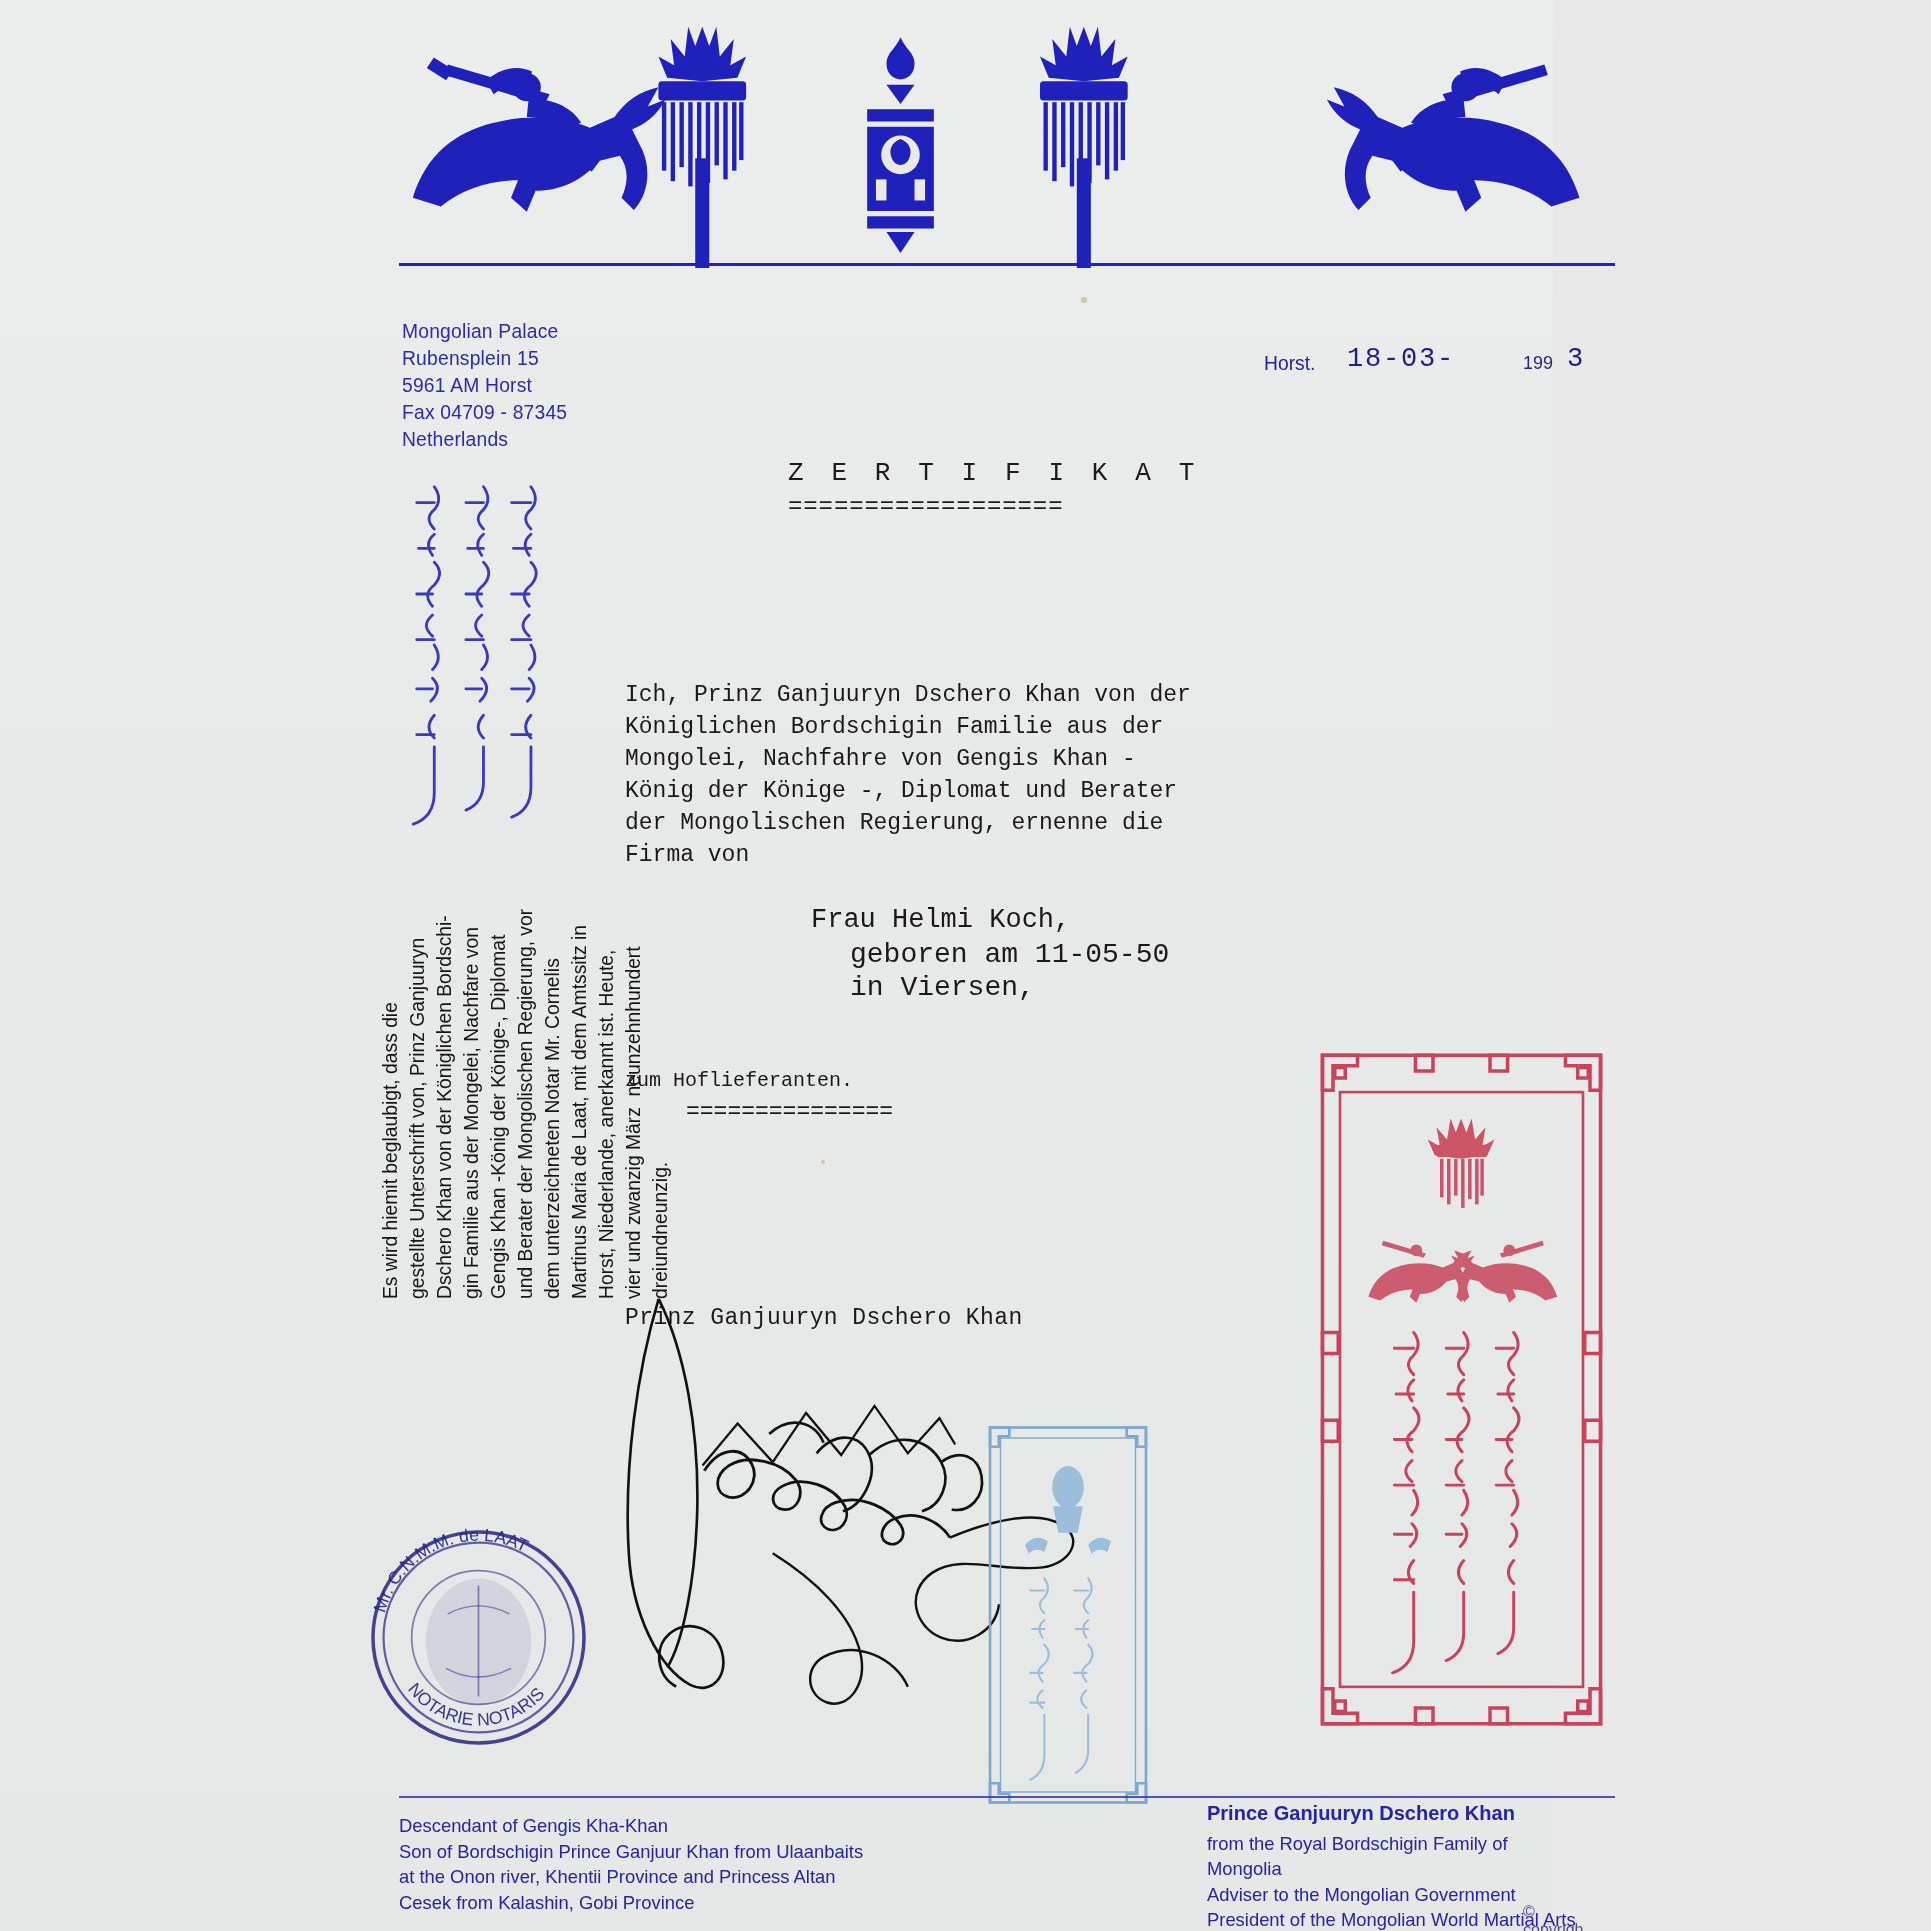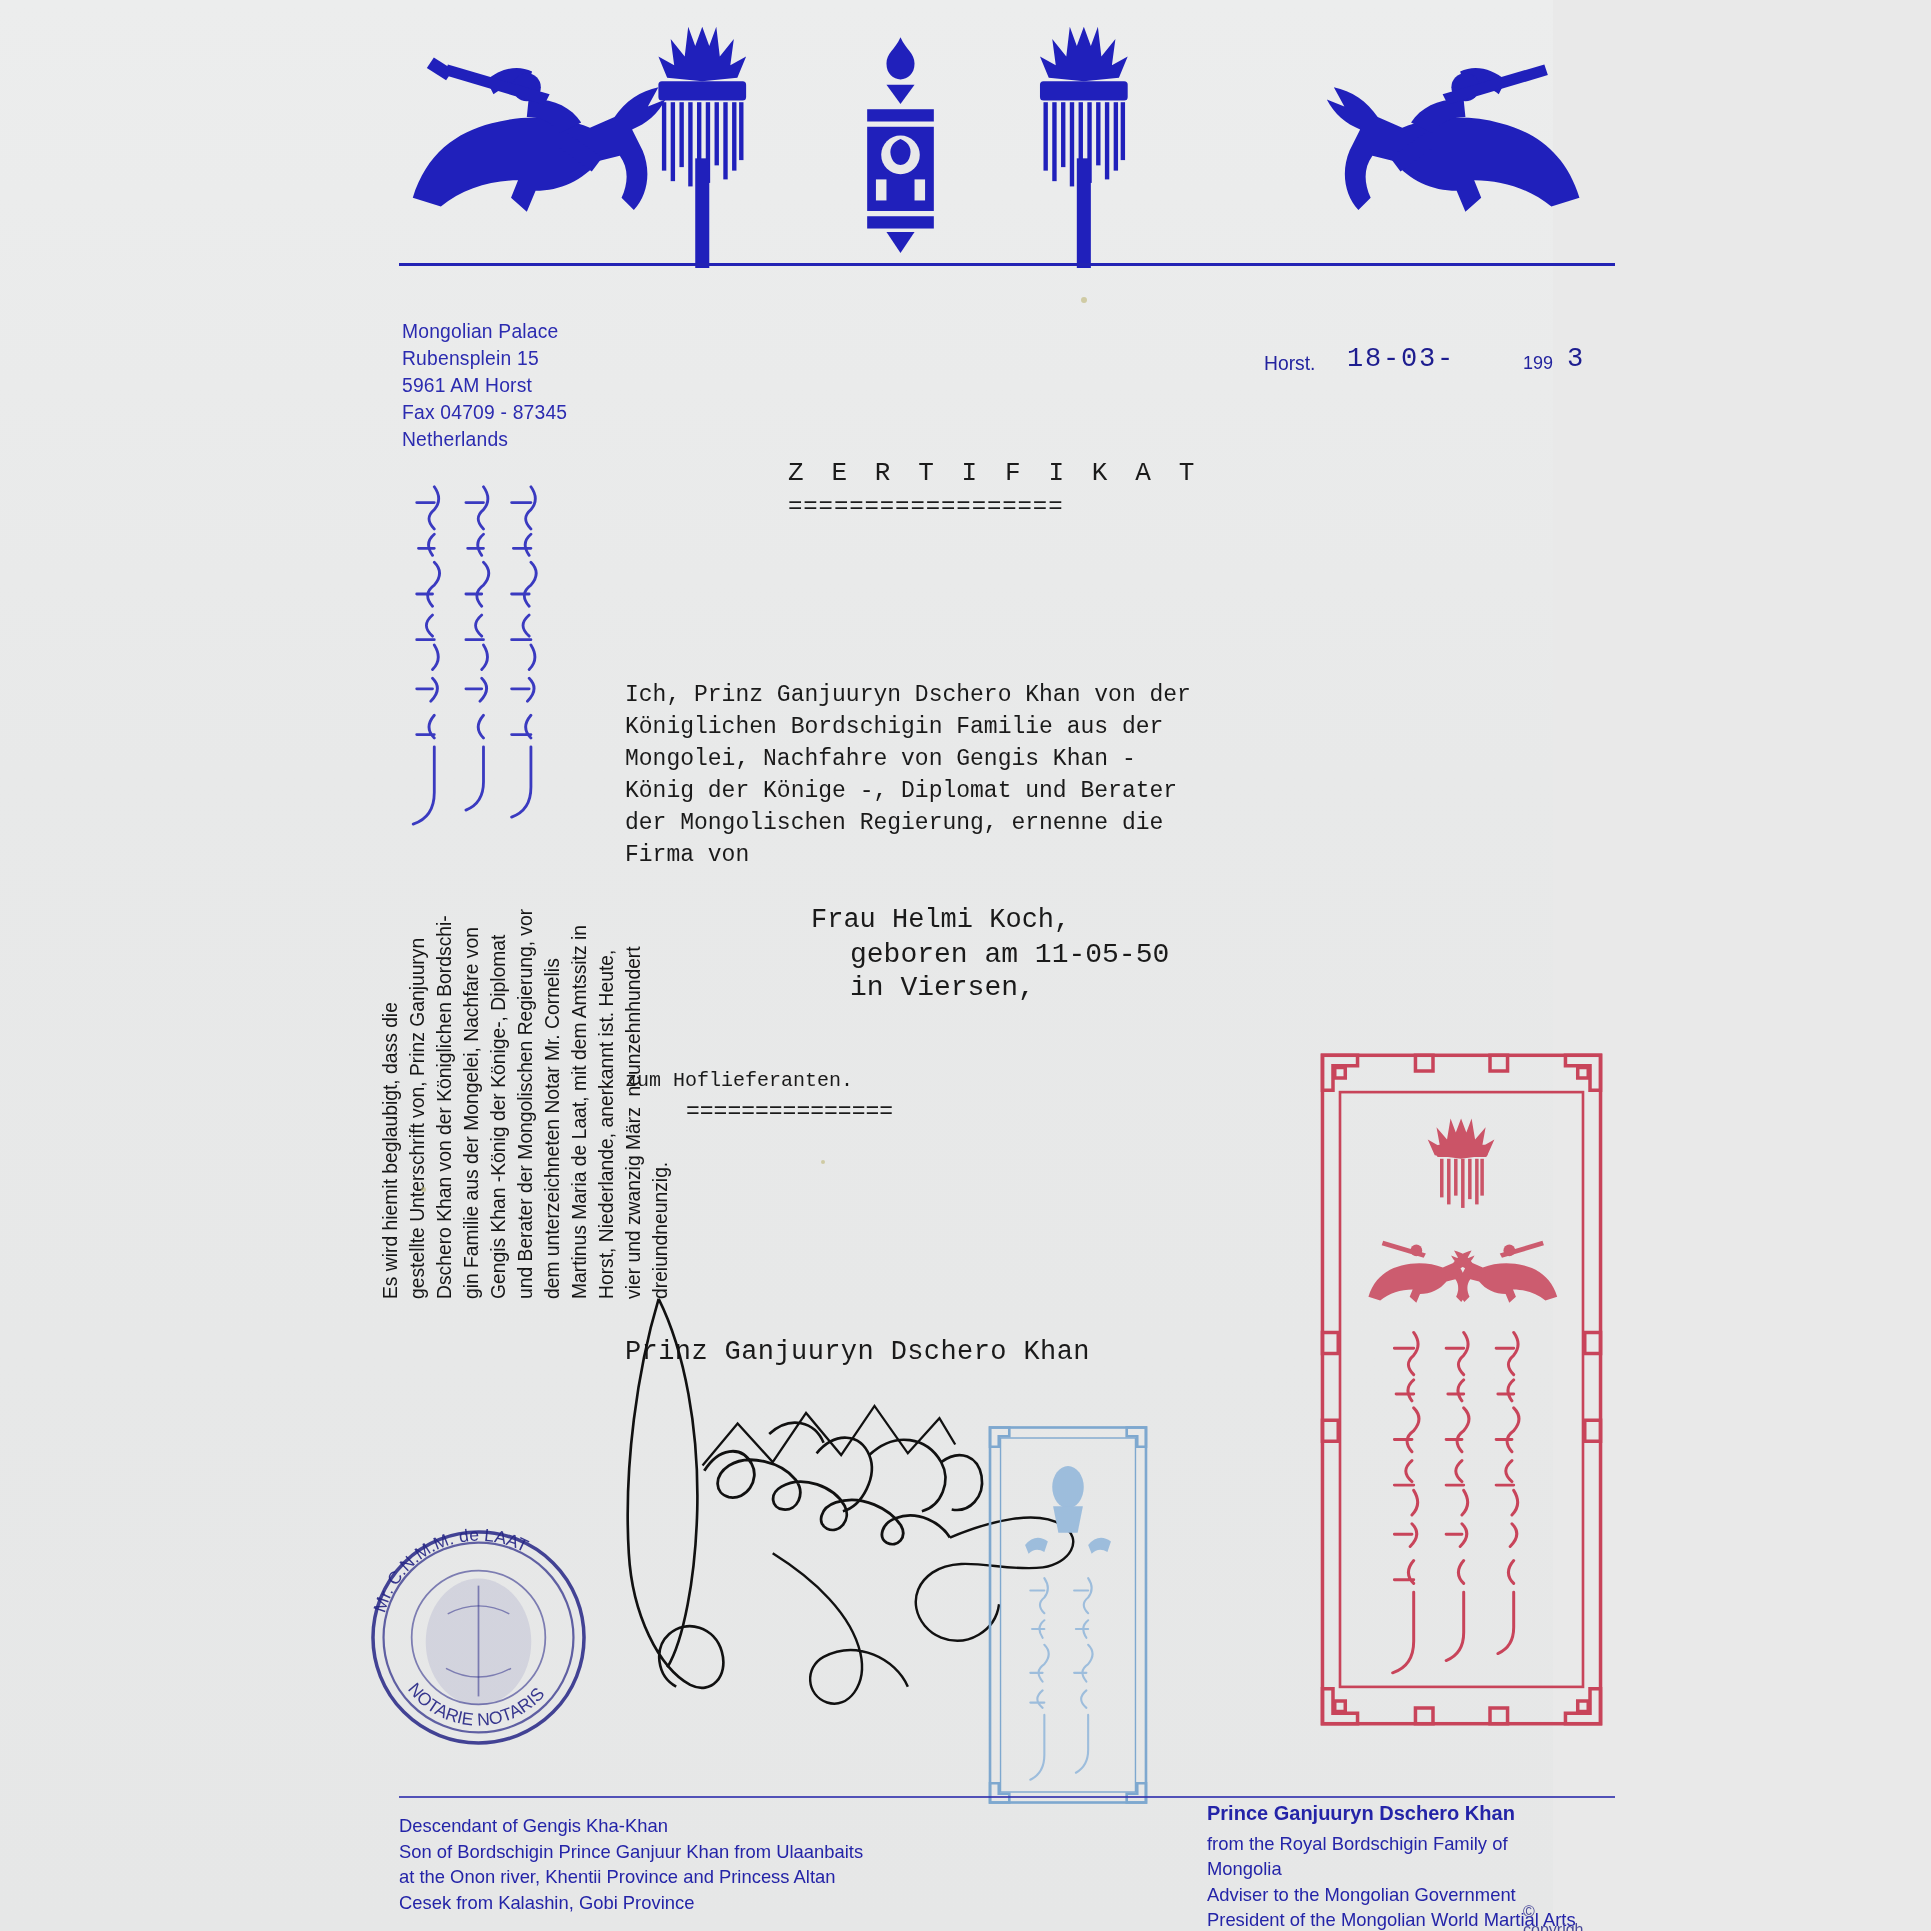--- a/index.html
+++ b/index.html
@@ -135,23 +135,22 @@
   .appoint-underline {
     position: absolute;
     left: 686px;
     top: 1099px;
     font-size: 23px;
   }
   .signer-name {
     position: absolute;
     left: 625px;
     top: 1305px;
-    font-size: 27px;
+    font-size: 23px;
     letter-spacing: 0.4px;
-    margin-top: 32px;
   }
 
   
   .notary-block {
     position: absolute;
     left: 219px;
     top: 843px;
     width: 614px;
     height: 298px;
     transform: rotate(-90deg);

